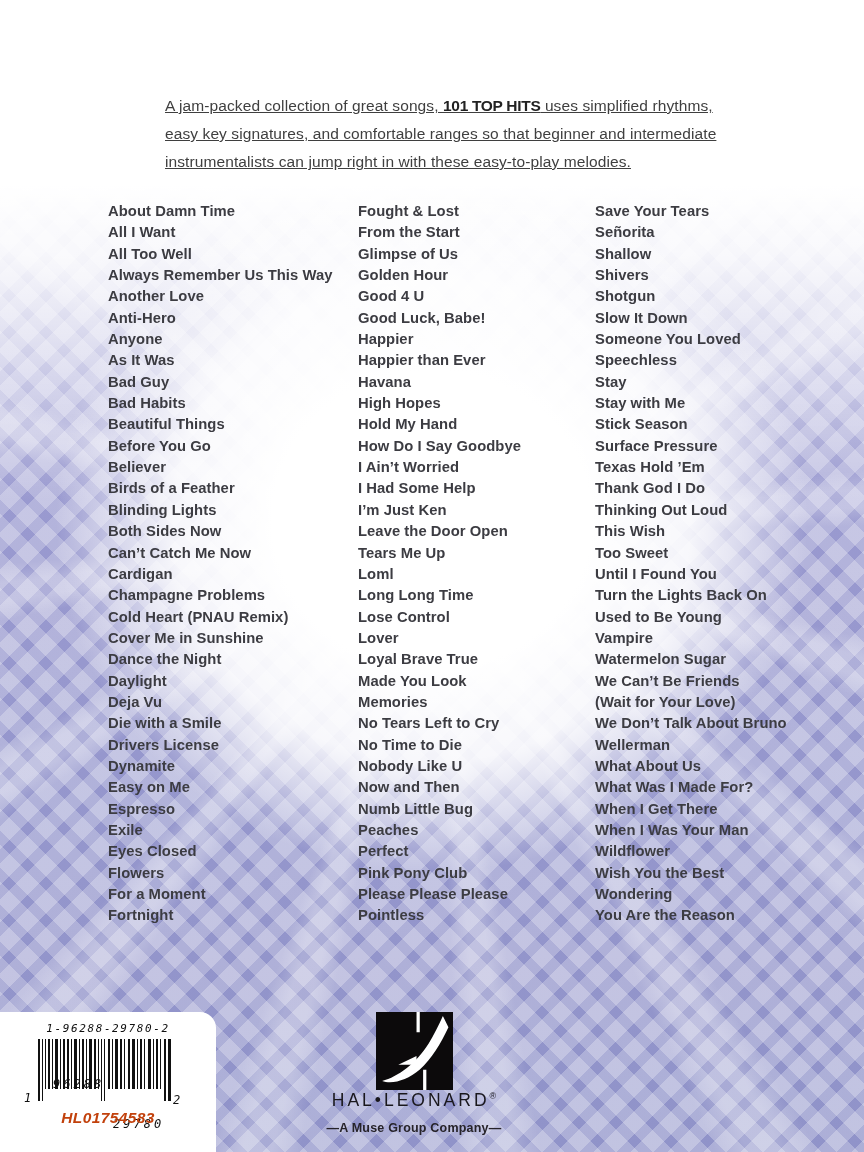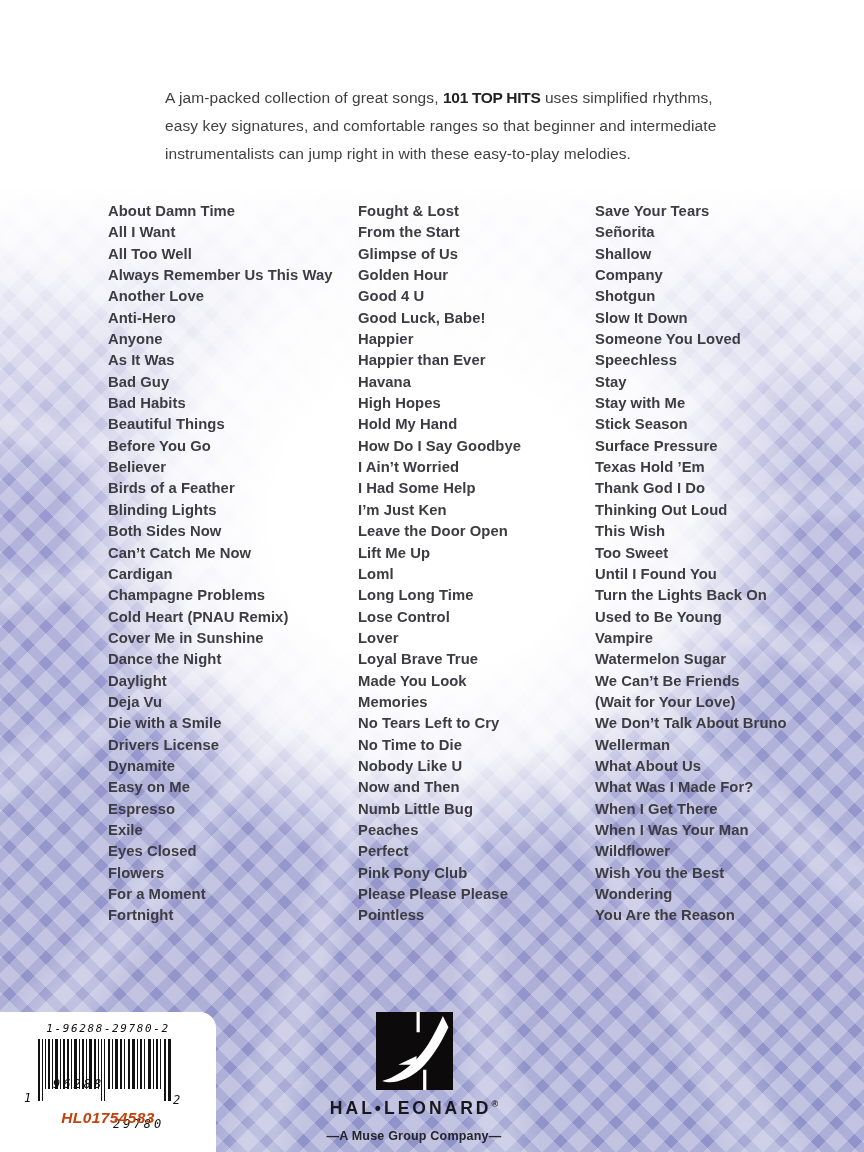--- a/index.html
+++ b/index.html
@@ -23,21 +23,21 @@
       rgba(255,255,255,0) 15.5deg 22deg);
   }
   .bg-glow { position:absolute; inset:0;
     background:
       radial-gradient(ellipse 470px 440px at 432px 520px,
         #ffffff 0%, #ffffff 34%, rgba(255,255,255,0.88) 55%, rgba(255,255,255,0) 80%),
       linear-gradient(180deg, #ffffff 0px, #ffffff 185px,
         rgba(255,255,255,0.88) 255px, rgba(255,255,255,0) 500px);
   }
   
-  .intro { position:absolute; left:165px; top:84px; color:#3f3f3f; }
+  .intro { position:absolute; left:165px; top:92px; color:#3f3f3f;text-decoration:underline; }
   .intro-line { font-size:15.5px; line-height:28px; white-space:nowrap; letter-spacing:0.1px; }
   .intro-bold { font-weight:700; color:#222; letter-spacing:-0.3px; }
   
   .col { position:absolute; top:201px; }
   .col1 { left:108px; width:252px; }
   .col2 { left:358px; width:238px; }
   .col3 { left:595px; width:242px; }
   .song {
     font-size:14.8px; font-weight:700; color:#3c3c42;
     line-height:21.35px; white-space:pre-line; letter-spacing:0.05px;
@@ -60,21 +60,21 @@
   .bc-g2 { left:113px; top:77px; letter-spacing:3px;margin-top:28px; }
   .bc-d2 { left:173px; top:81px; }
   .bc-hl {
     position:absolute; left:0; top:97px; width:100%; text-align:center;
     font-size:15.5px; font-weight:700; color:#c2410c; letter-spacing:0.4px;
   }
   
   .publisher { position:absolute; left:314px; top:1012px; width:200px; text-align:center; }
   .hl-logo { display:block; margin:0 auto; }
   .hl-name {
-    margin-top:8px; font-size:17.5px; font-weight:700; color:#19171c;
+    margin-top:0; font-size:17.5px; font-weight:400; color:#19171c;
     letter-spacing:3px; white-space:nowrap;
   }
   .hl-name sup { font-size:9px; letter-spacing:0; }
   .hl-tagline {
     margin-top:10px; font-size:12.5px; font-weight:700; color:#262329;
     letter-spacing:0.2px; white-space:nowrap;
   }
 </style>
 </head>
 <body>
@@ -138,21 +138,21 @@
       <div class="song">Happier</div>
       <div class="song">Happier than Ever</div>
       <div class="song">Havana</div>
       <div class="song">High Hopes</div>
       <div class="song">Hold My Hand</div>
       <div class="song">How Do I Say Goodbye</div>
       <div class="song">I Ain’t Worried</div>
       <div class="song">I Had Some Help</div>
       <div class="song">I’m Just Ken</div>
       <div class="song">Leave the Door Open</div>
-      <div class="song">Lift Me Up</div>
+      <div class="song">Tears Me Up</div>
       <div class="song">Loml</div>
       <div class="song">Long Long Time</div>
       <div class="song">Lose Control</div>
       <div class="song">Lover</div>
       <div class="song">Loyal Brave True</div>
       <div class="song">Made You Look</div>
       <div class="song">Memories</div>
       <div class="song">No Tears Left to Cry</div>
       <div class="song">No Time to Die</div>
       <div class="song">Nobody Like U</div>
@@ -161,21 +161,21 @@
       <div class="song">Peaches</div>
       <div class="song">Perfect</div>
       <div class="song">Pink Pony Club</div>
       <div class="song">Please Please Please</div>
       <div class="song">Pointless</div>
     </div>
   <div class="col col3">
       <div class="song">Save Your Tears</div>
       <div class="song">Señorita</div>
       <div class="song">Shallow</div>
-      <div class="song">Company</div>
+      <div class="song">Shivers</div>
       <div class="song">Shotgun</div>
       <div class="song">Slow It Down</div>
       <div class="song">Someone You Loved</div>
       <div class="song">Speechless</div>
       <div class="song">Stay</div>
       <div class="song">Stay with Me</div>
       <div class="song">Stick Season</div>
       <div class="song">Surface Pressure</div>
       <div class="song">Texas Hold ’Em</div>
       <div class="song">Thank God I Do</div>

